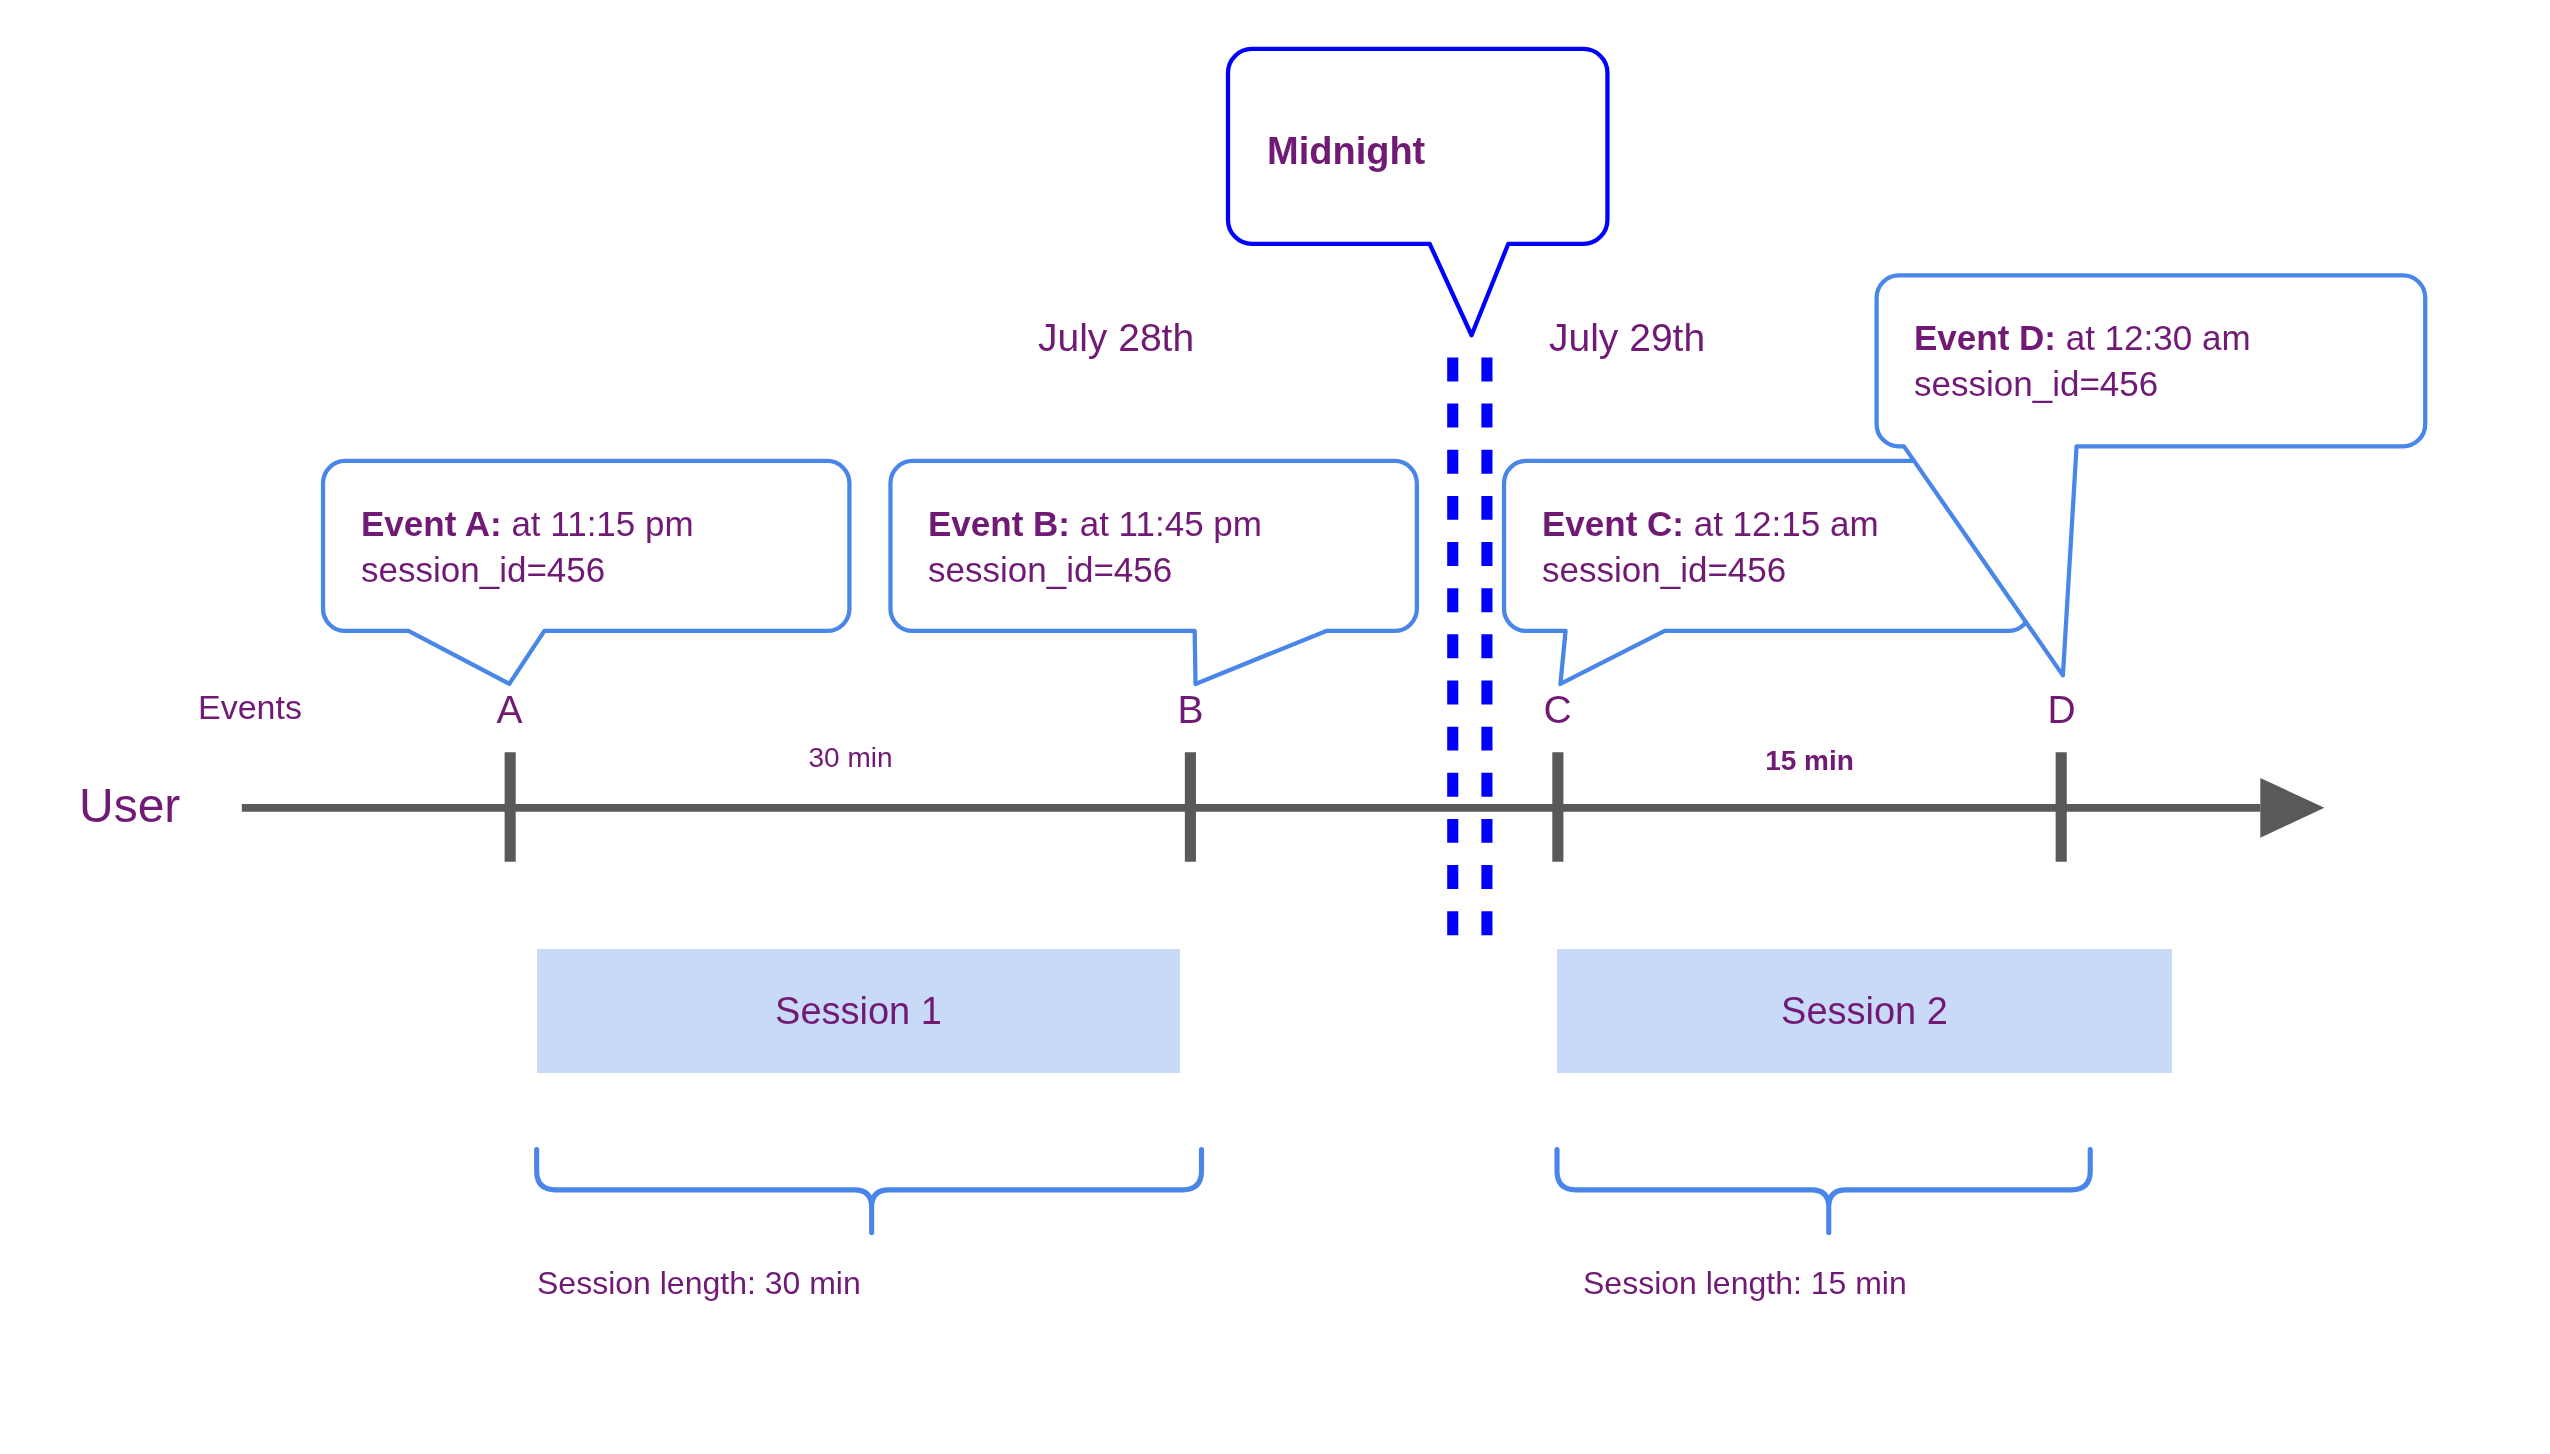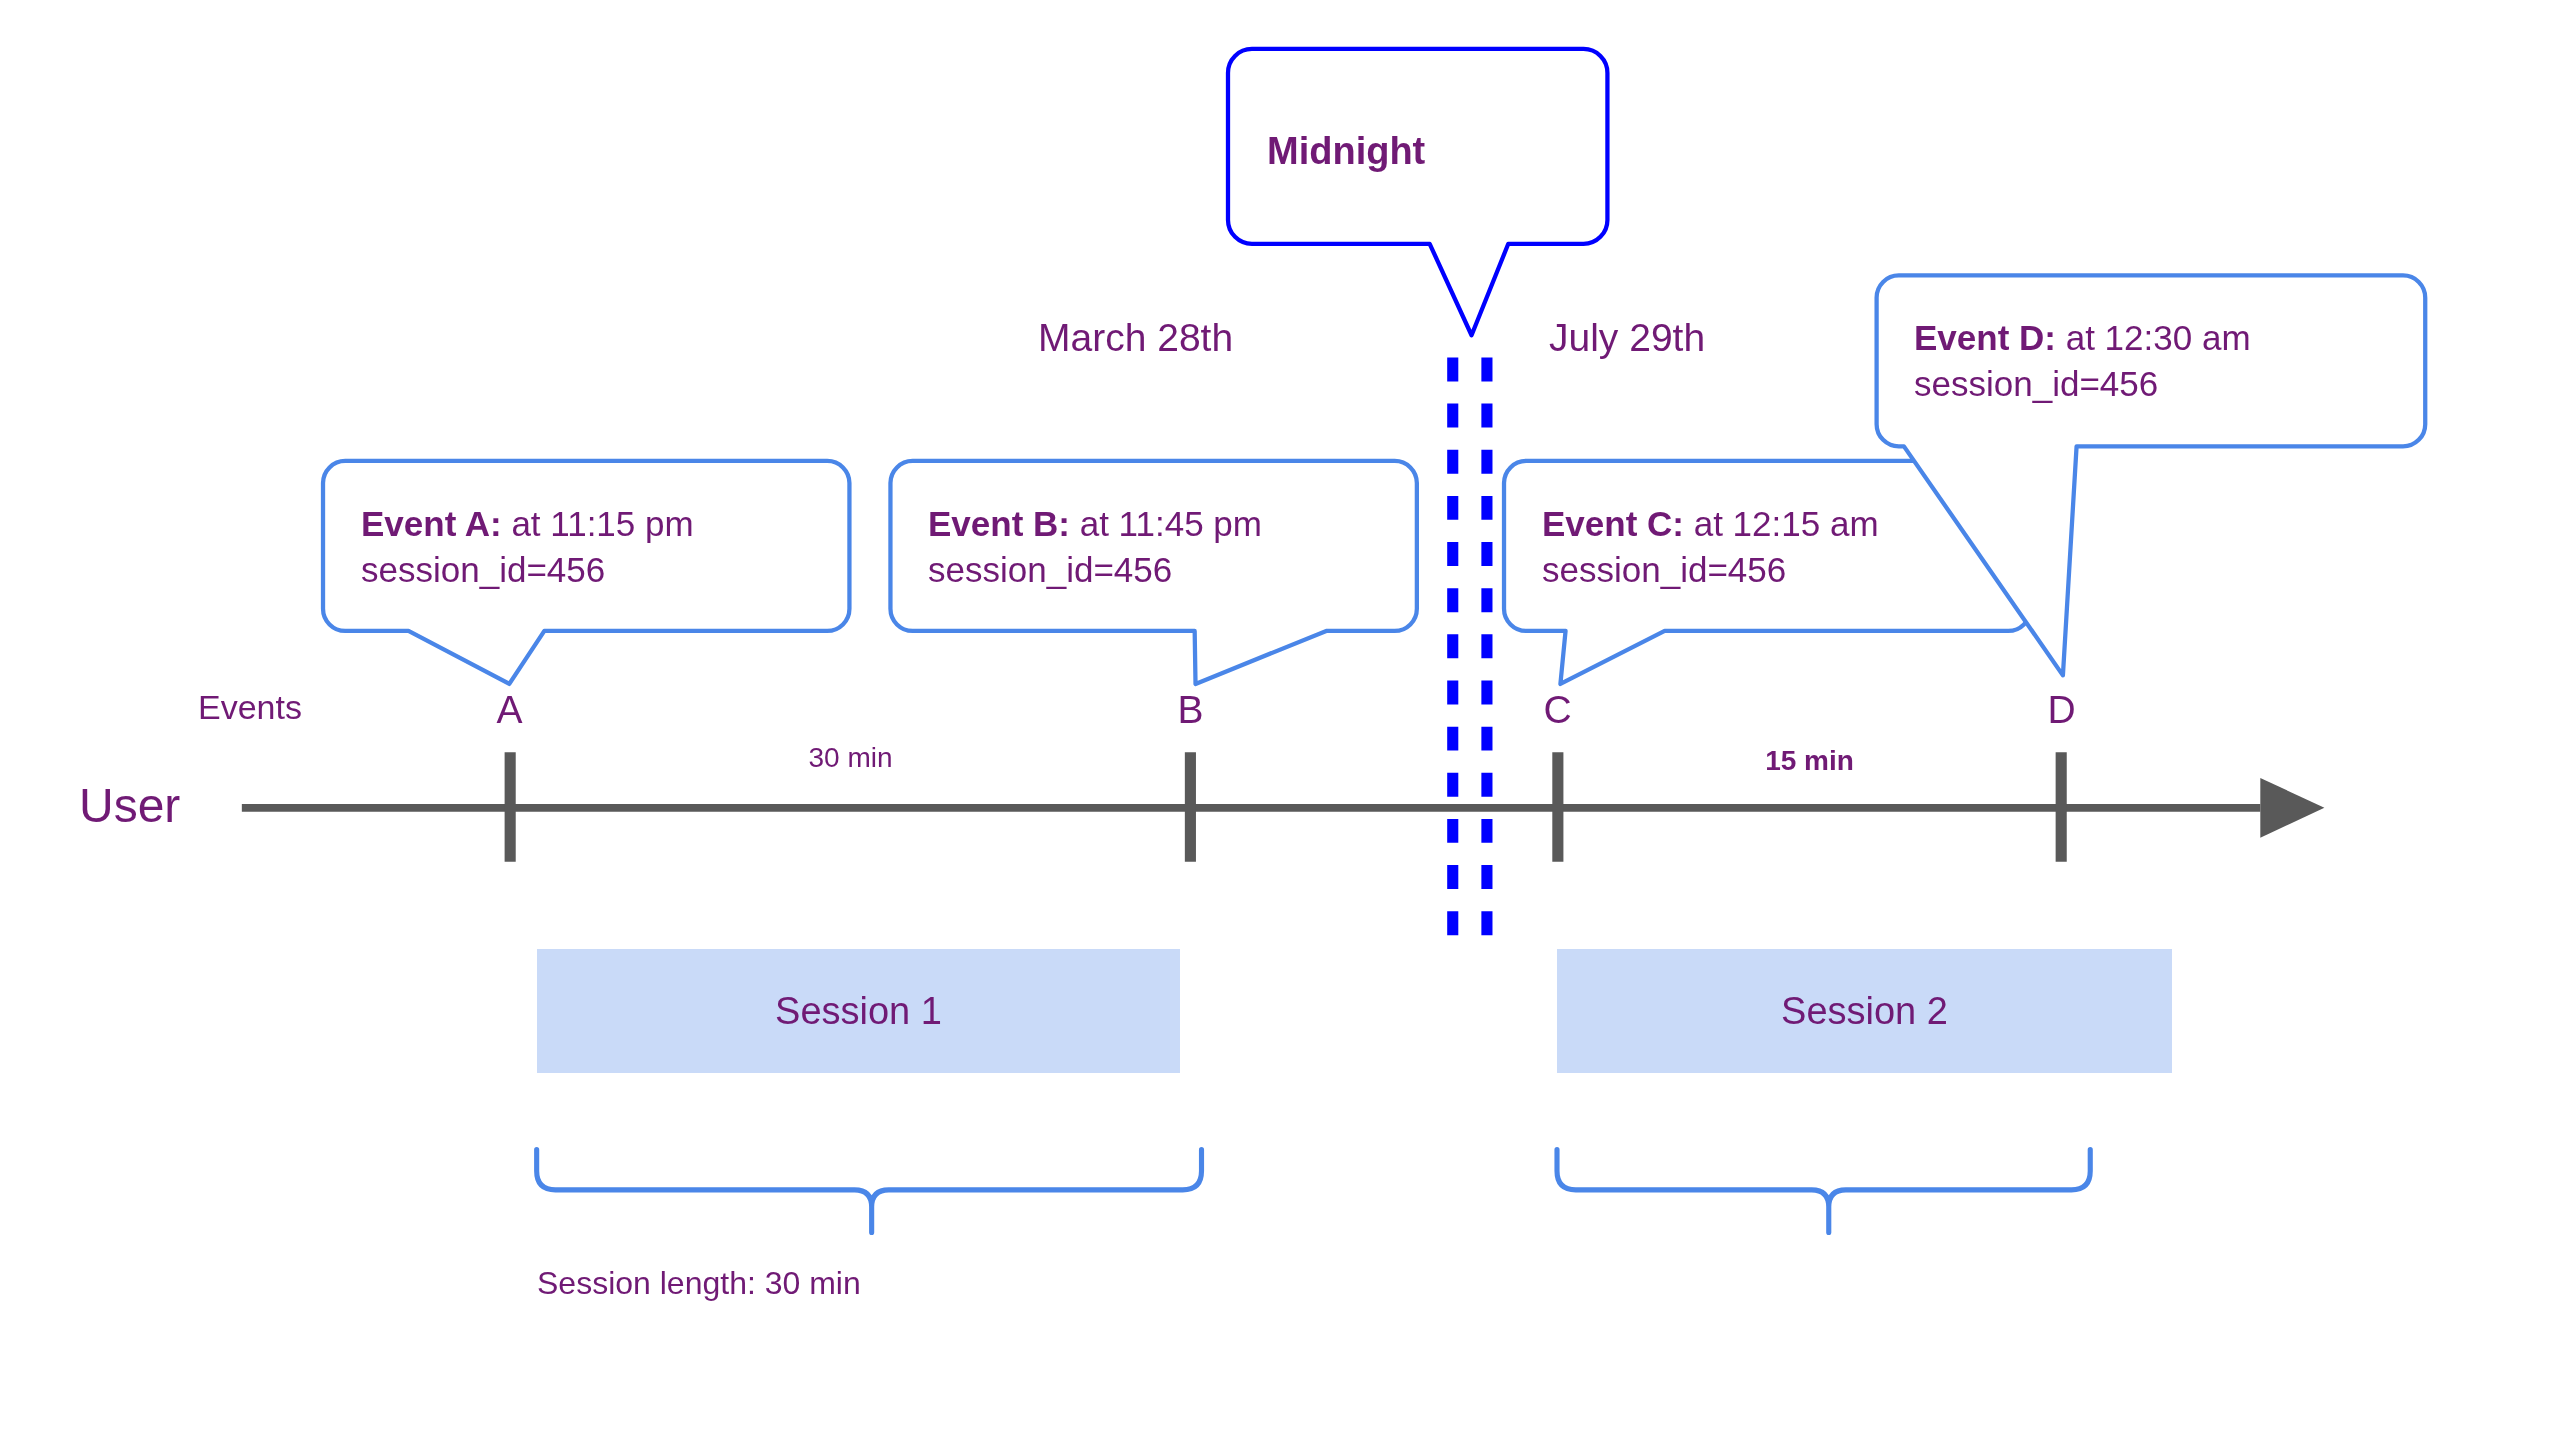--- a/index.html
+++ b/index.html
@@ -201,21 +201,21 @@
                L 2140 1412
                q 0 -20 20 -20
                L 2424 1392
                q 22 0 22 -22
                L 2446 1345" fill="none" stroke="#4a86e8" stroke-width="6" stroke-linecap="round" stroke-linejoin="round"></path>
     </g>
   </svg>
 
   <div class="midnight-text" style="left:1267px; top:130px;">Midnight</div>
 
-  <div class="date-label" style="left:1038px; top:316px;">March 28th</div>
+  <div class="date-label" style="left:1038px; top:316px;">July 28th</div>
   <div class="date-label" style="left:1549px; top:316px;">July 29th</div>
 
   <div class="callout-text" style="left:361px; top:501px;">
     <div><b>Event A:</b><span> at 11:15 pm</span></div>
     <div>session_id=456</div>
   </div>
 
   <div class="callout-text" style="left:928px; top:501px;">
     <div><b>Event B:</b><span> at 11:45 pm</span></div>
     <div>session_id=456</div>
@@ -243,15 +243,16 @@
   <div class="gap-label" style="left:1724px; top:745px; width:171px;font-weight:bold;">15 min</div>
 
   <div class="session-box" style="left:537px; top:949px; width:643px; height:124px;">
     <span>Session 1</span>
   </div>
   <div class="session-box" style="left:1557px; top:949px; width:615px; height:124px;">
     <span>Session 2</span>
   </div>
 
   <div class="brace-label" style="left:537px; top:1265px;">Session length: 30 min</div>
+  <div class="brace-label" style="left:1583px; top:1265px;">Session length: 15 min</div>
 
 </div>
 
 
 </body></html>

